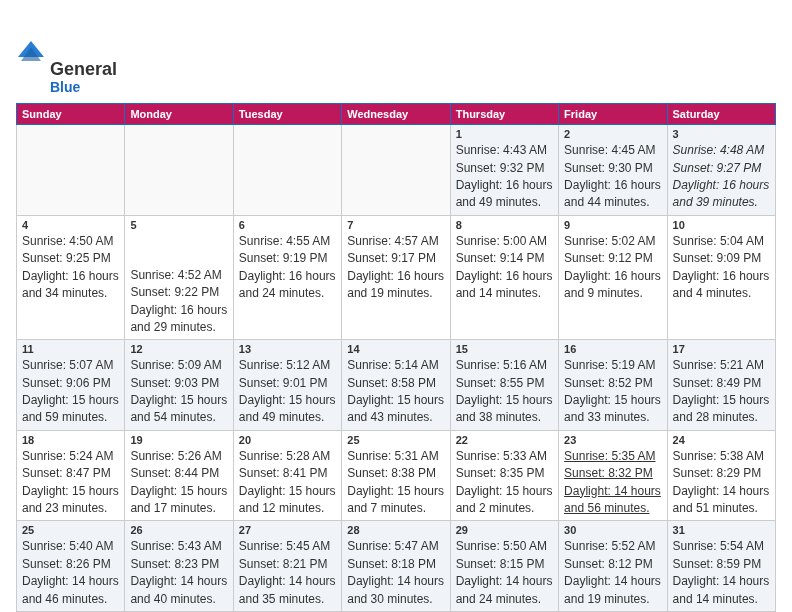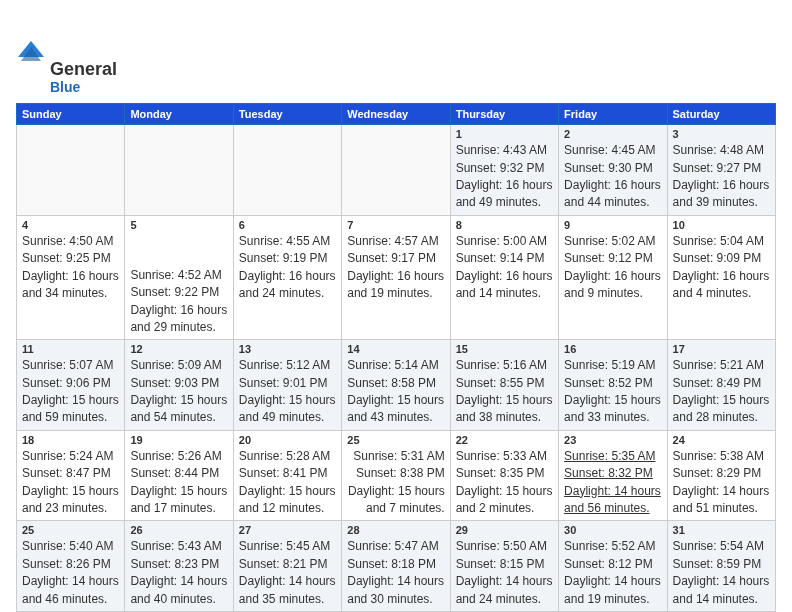--- a/index.html
+++ b/index.html
@@ -61,21 +61,21 @@
       font-size: 16px;
       color: #555;
     }
     .calendar {
       flex: 1;
       border-collapse: collapse;
       width: 100%;
       table-layout: fixed;
     }
     .calendar th {
-      background: #1d4ed8;
+      background: #be185d;
       color: #fff;
       font-size: 11px;
       font-weight: bold;
       padding: 4px 5px;
       text-align: left;
       border: 1px solid #1a6bbf;
     }
     .calendar td {
       border: 1px solid #ccc;
       vertical-align: top;
@@ -155,21 +155,21 @@
           </td>
           <td class="shaded">
             <span class="day-num">2</span>
             <div class="day-info" style="white-space: pre-line;">Sunrise: 4:45 AM
 Sunset: 9:30 PM
 Daylight: 16 hours
 and 44 minutes.</div>
           </td>
           <td class="shaded">
             <span class="day-num">3</span>
-            <div class="day-info" style="white-space: pre-line;">Sunrise: 4:48 AM
+            <div class="day-info" style="white-space: pre-line; font-style: italic;">Sunrise: 4:48 AM
 Sunset: 9:27 PM
 Daylight: 16 hours
 and 39 minutes.</div>
           </td>
         </tr>
         <tr>
           <td>
             <span class="day-num">4</span>
             <div class="day-info" style="white-space: pre-line;">Sunrise: 4:50 AM
 Sunset: 9:25 PM
@@ -287,21 +287,21 @@
           </td>
           <td>
             <span class="day-num">20</span>
             <div class="day-info" style="white-space: pre-line;">Sunrise: 5:28 AM
 Sunset: 8:41 PM
 Daylight: 15 hours
 and 12 minutes.</div>
           </td>
           <td>
             <span class="day-num">25</span>
-            <div class="day-info" style="white-space: pre-line; text-align: right;">Sunrise: 5:31 AM
+            <div class="day-info" style="white-space: pre-line;">Sunrise: 5:31 AM
 Sunset: 8:38 PM
 Daylight: 15 hours
 and 7 minutes.</div>
           </td>
           <td>
             <span class="day-num">22</span>
             <div class="day-info" style="white-space: pre-line;">Sunrise: 5:33 AM
 Sunset: 8:35 PM
 Daylight: 15 hours
 and 2 minutes.</div>

